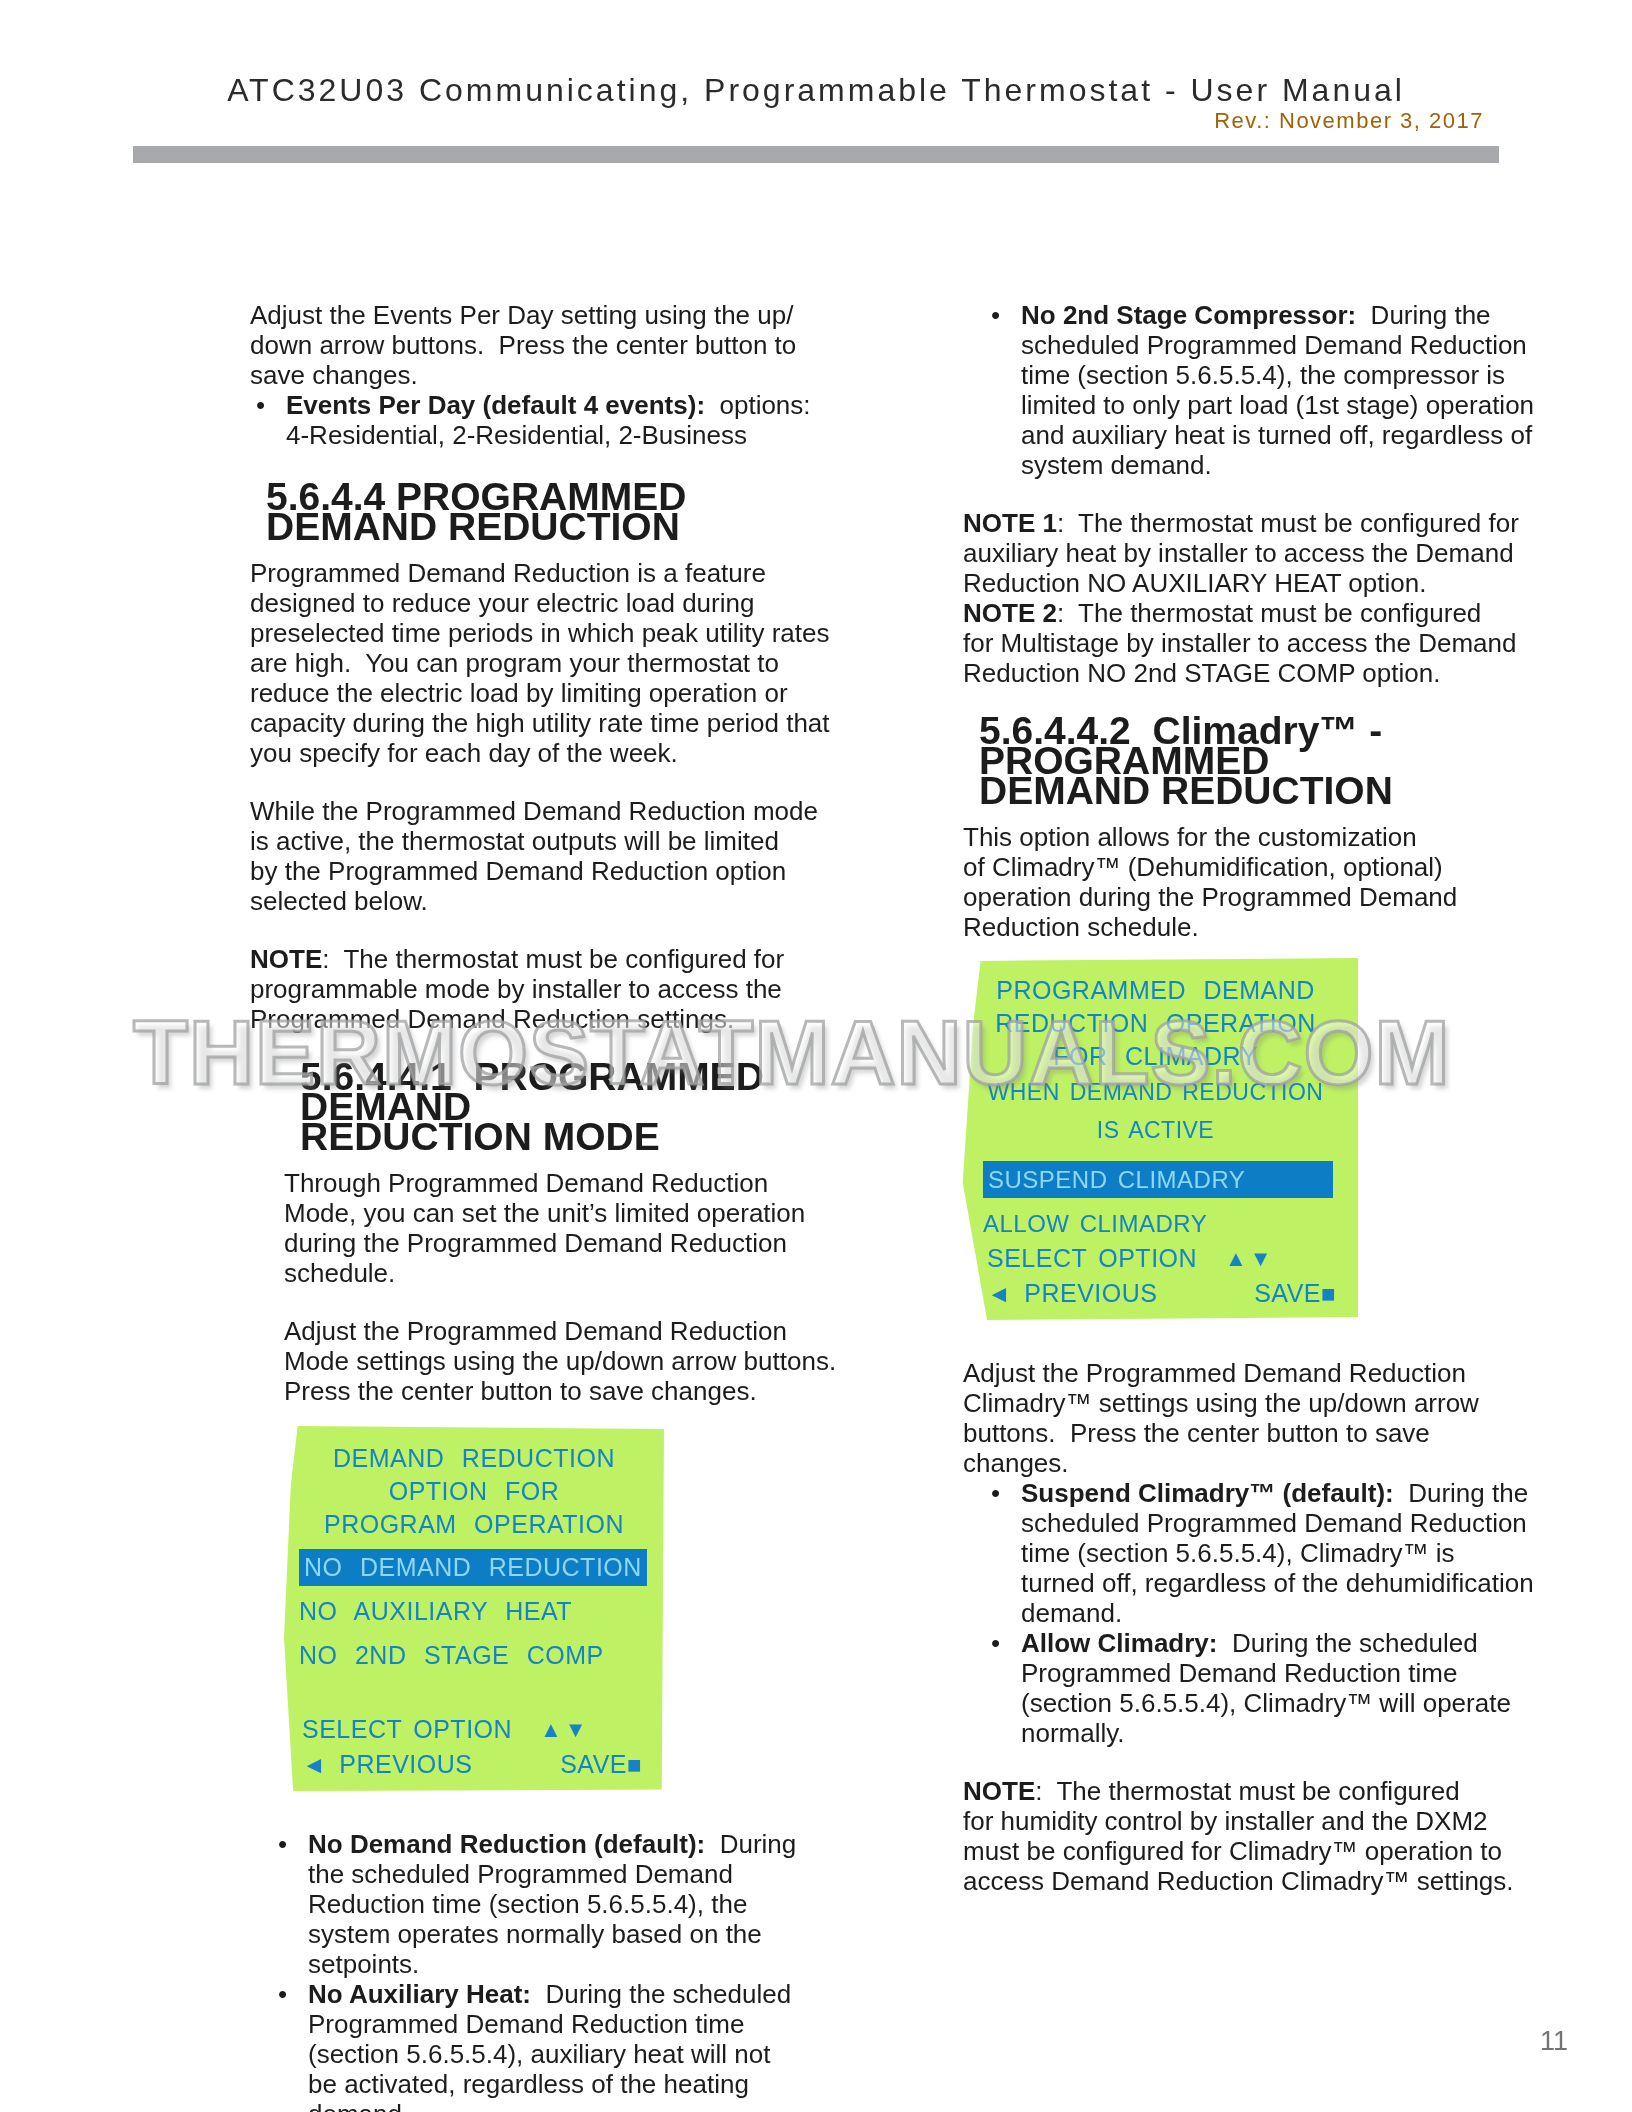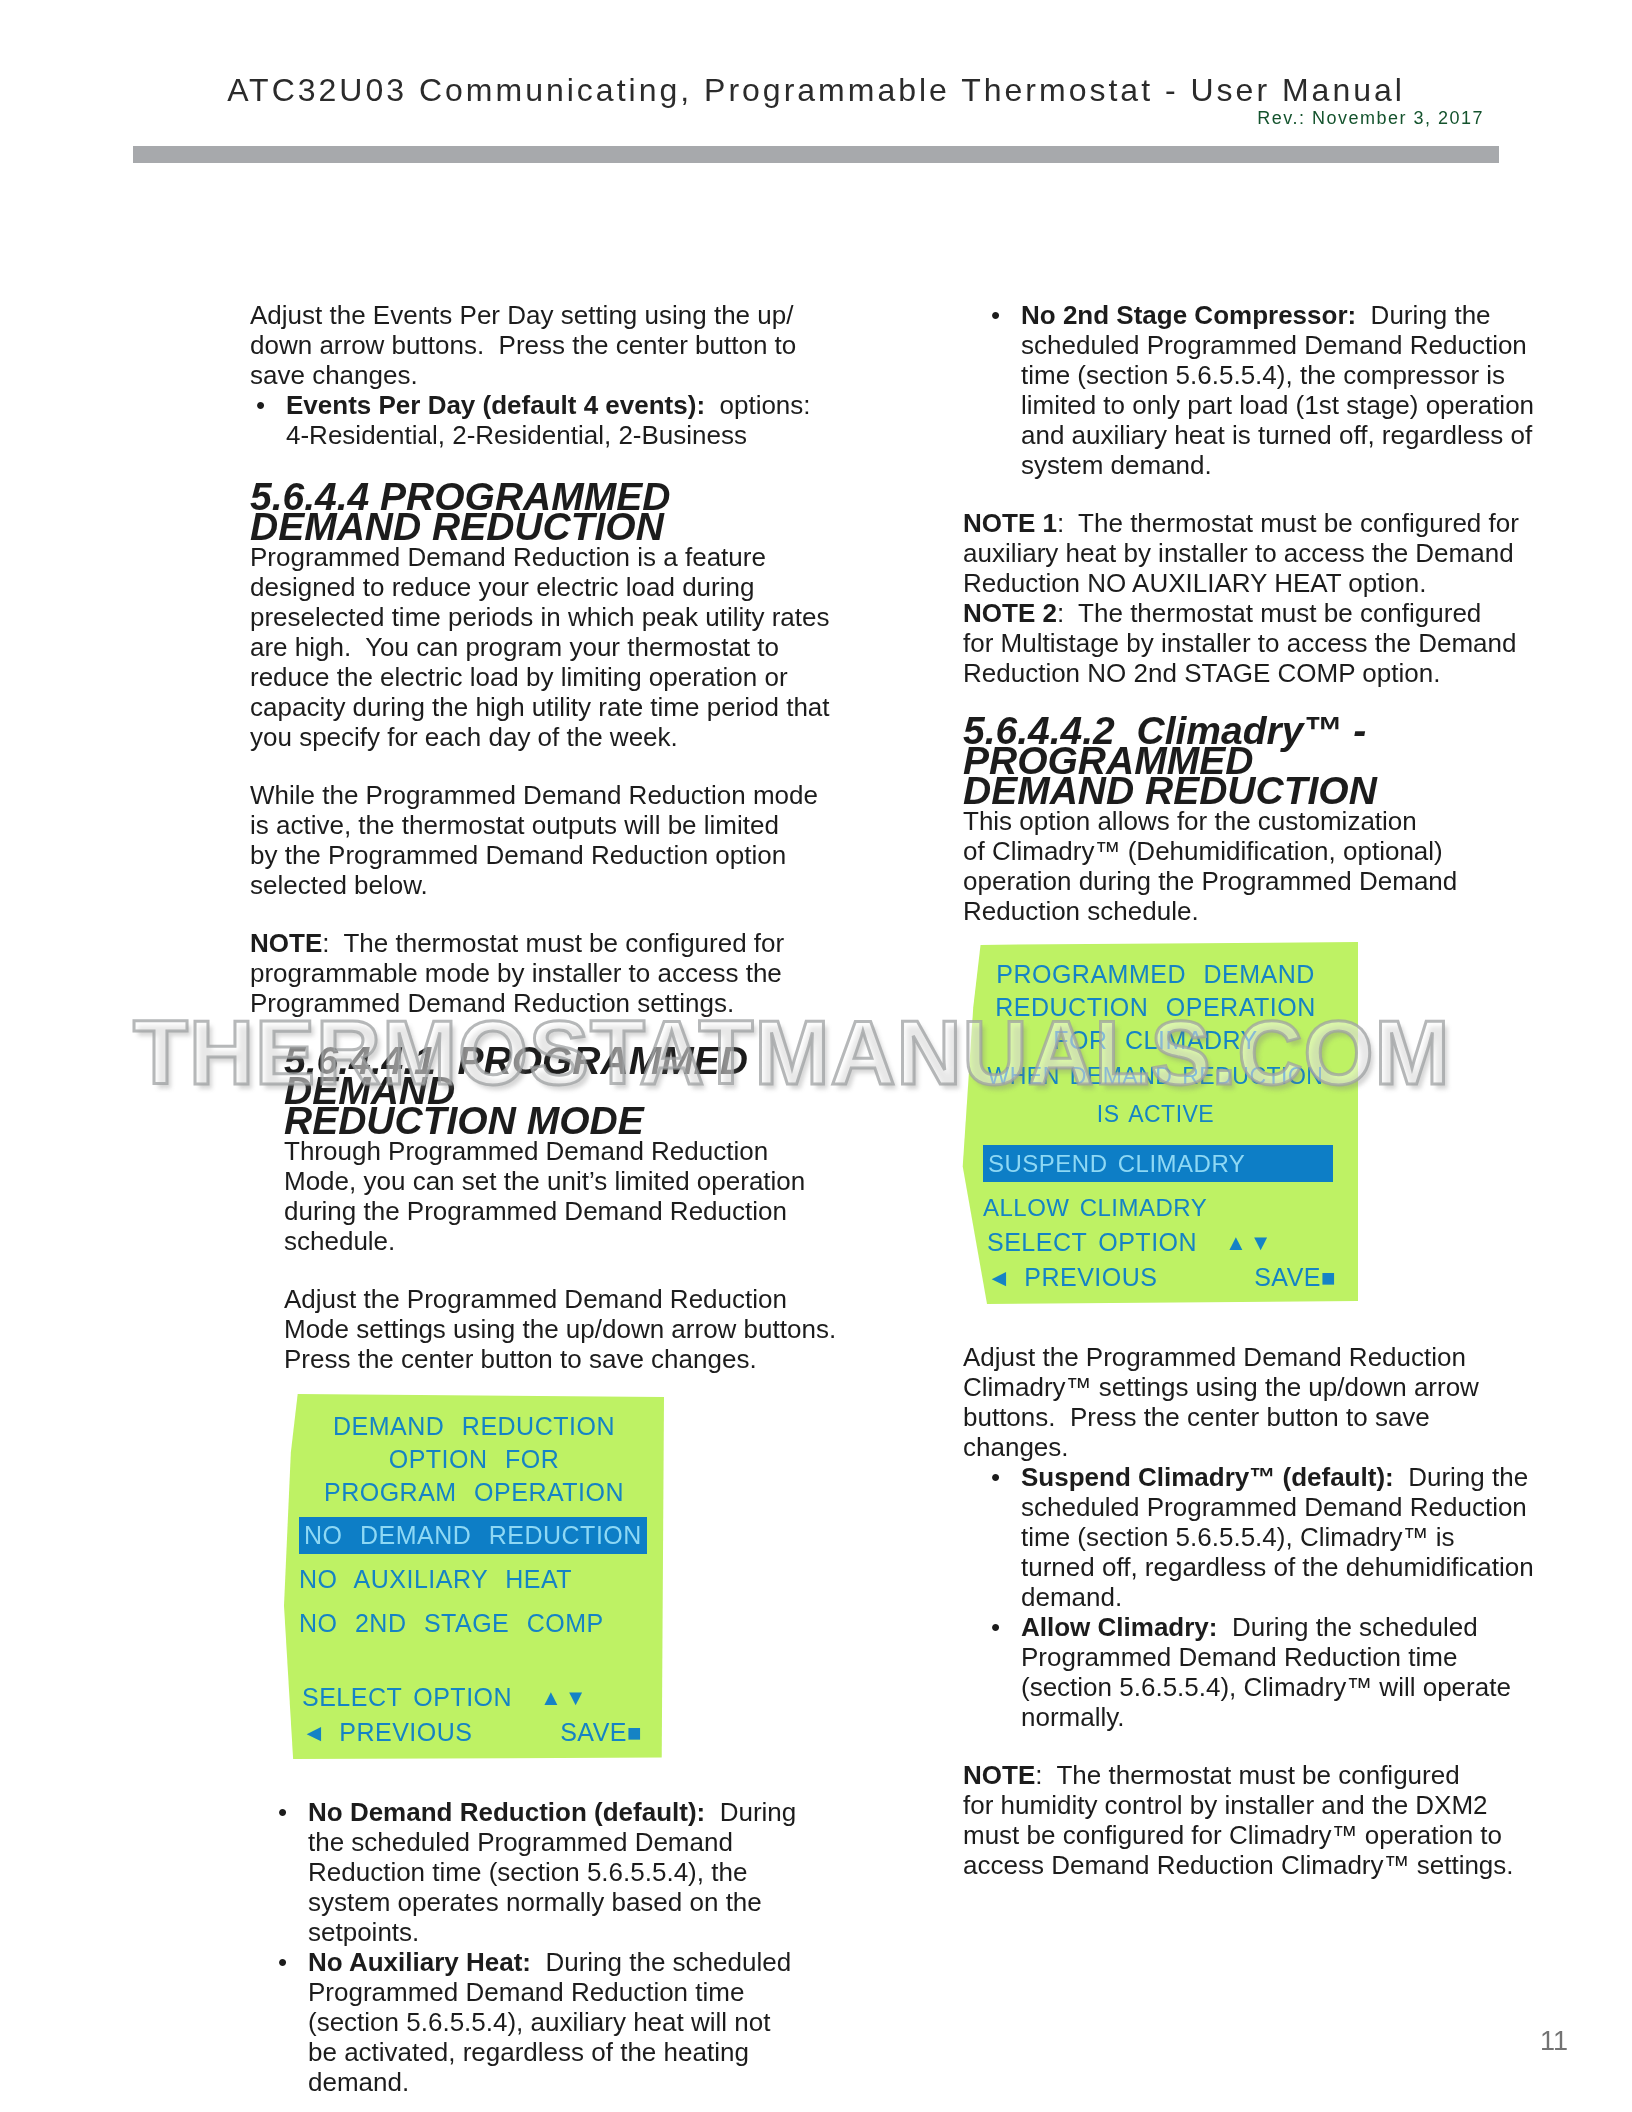--- a/index.html
+++ b/index.html
@@ -6,42 +6,42 @@
   body{
     width:1632px;height:2112px;position:relative;background:#ffffff;
     font-family:"Liberation Sans", sans-serif;color:#1c1c1c;overflow:hidden;
   }
   
   .hdr-title{
     margin:12px;padding-top:60px;text-align:center;font-weight:normal;
     font-size:32px;letter-spacing:3px;color:#2b2b2b;white-space:nowrap;
   }
   .hdr-rev{
-    position:absolute;top:108px;right:148px;font-size:18px;
-    letter-spacing:1.5px;color:#14532d;
+    position:absolute;top:108px;right:148px;font-size:22px;
+    letter-spacing:1.5px;color:#a16207;
   }
   .hdr-rule{
     position:absolute;top:146px;left:133px;width:1366px;height:17px;
     background:#a7a9ac;
   }
   
   .watermark{
     position:absolute;top:1002px;left:133px;z-index:5;pointer-events:none;
     font-size:90px;font-weight:bold;letter-spacing:1px;white-space:nowrap;
     color:rgba(255,255,255,0.45);
     -webkit-text-stroke:3px rgba(158,160,162,0.75);
     text-shadow:4px 5px 4px rgba(120,120,120,0.30);
   }
   
   .col{position:absolute;top:300px;font-size:26px;line-height:30px;}
   .col.left{left:250px;width:600px;}
   .col.right{left:963px;width:585px;}
   .para{margin:0 0 28px 0;white-space:pre-wrap;}
   .para.tight{margin-bottom:0;}
-  .h3{font-weight:bold;white-space:pre-wrap;margin:0;font-style:italic;}
+  .h3{font-weight:bold;white-space:pre-wrap;margin:16px;}
   .gap-top{margin-top:28px;}
   .indent{margin-left:34px;}
   b{font-weight:bold;}
   
   .bullet{display:flex;margin:0;}
   .bullet .dot{flex:none;}
   .bullet .btxt{flex:1;white-space:pre-wrap;}
   .bullet.b1{padding-left:6px;}
   .bullet.b1 .dot{width:30px;}
   .bullet.b2{padding-left:28px;}

